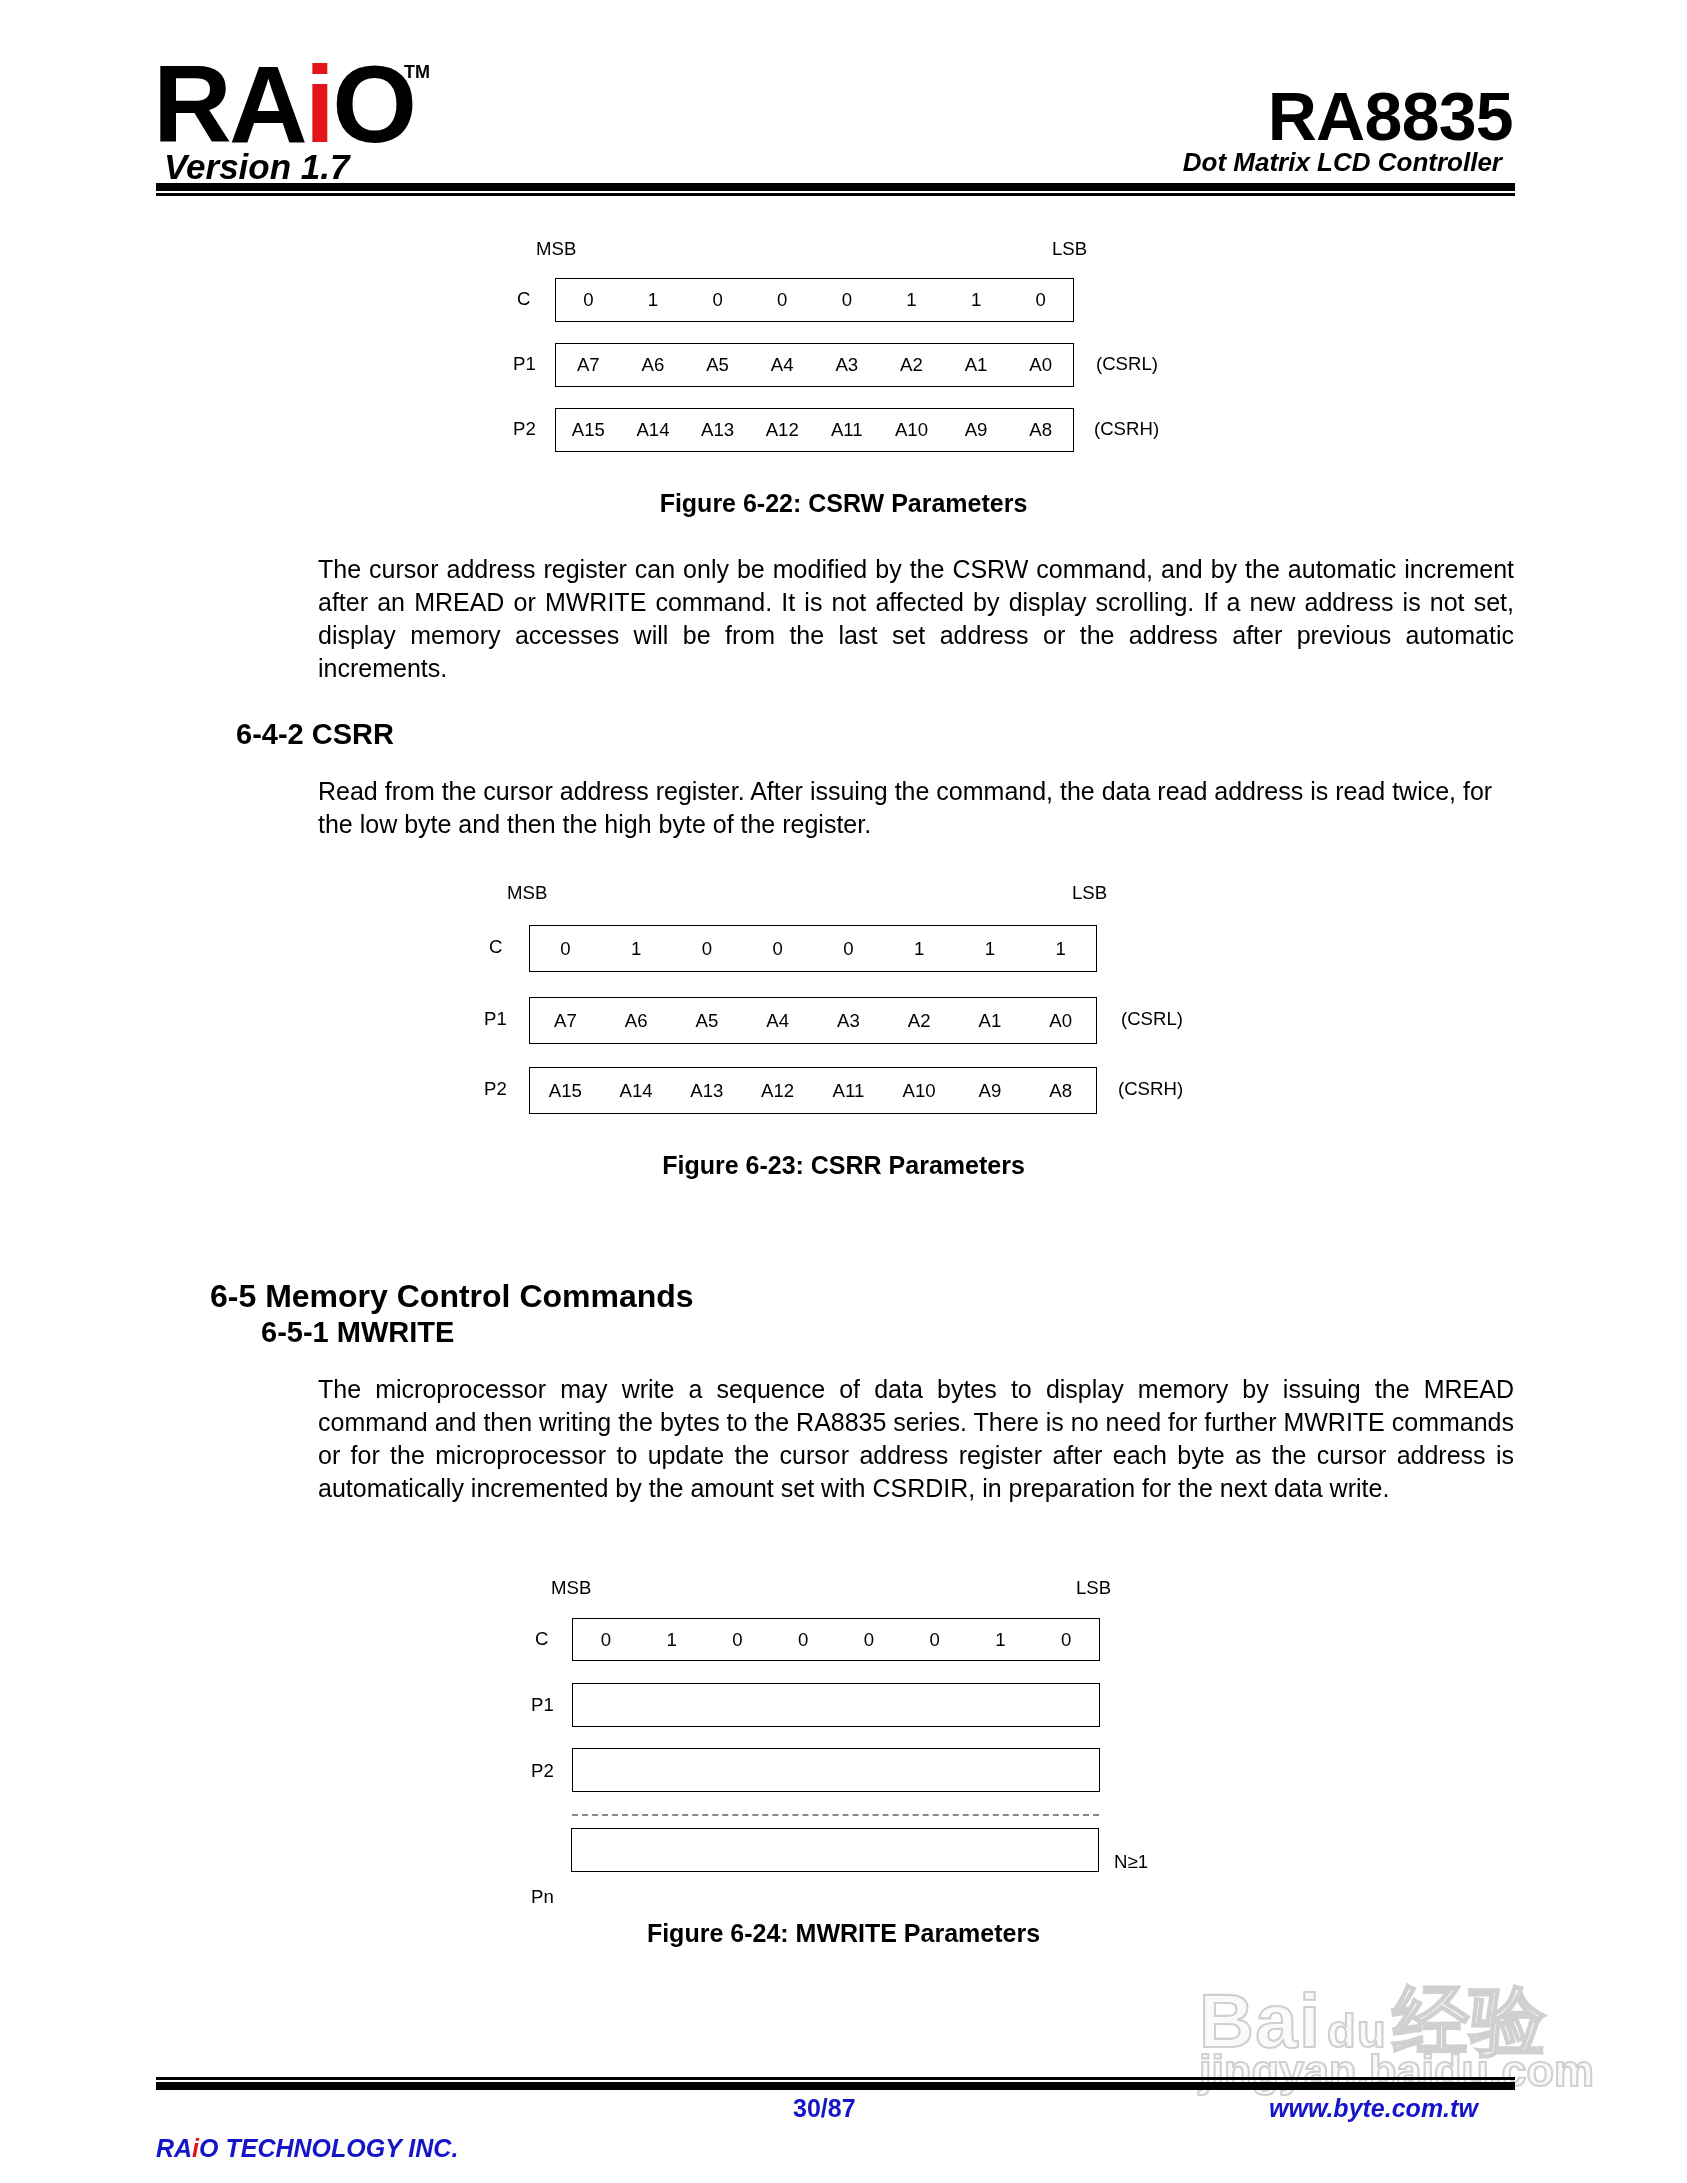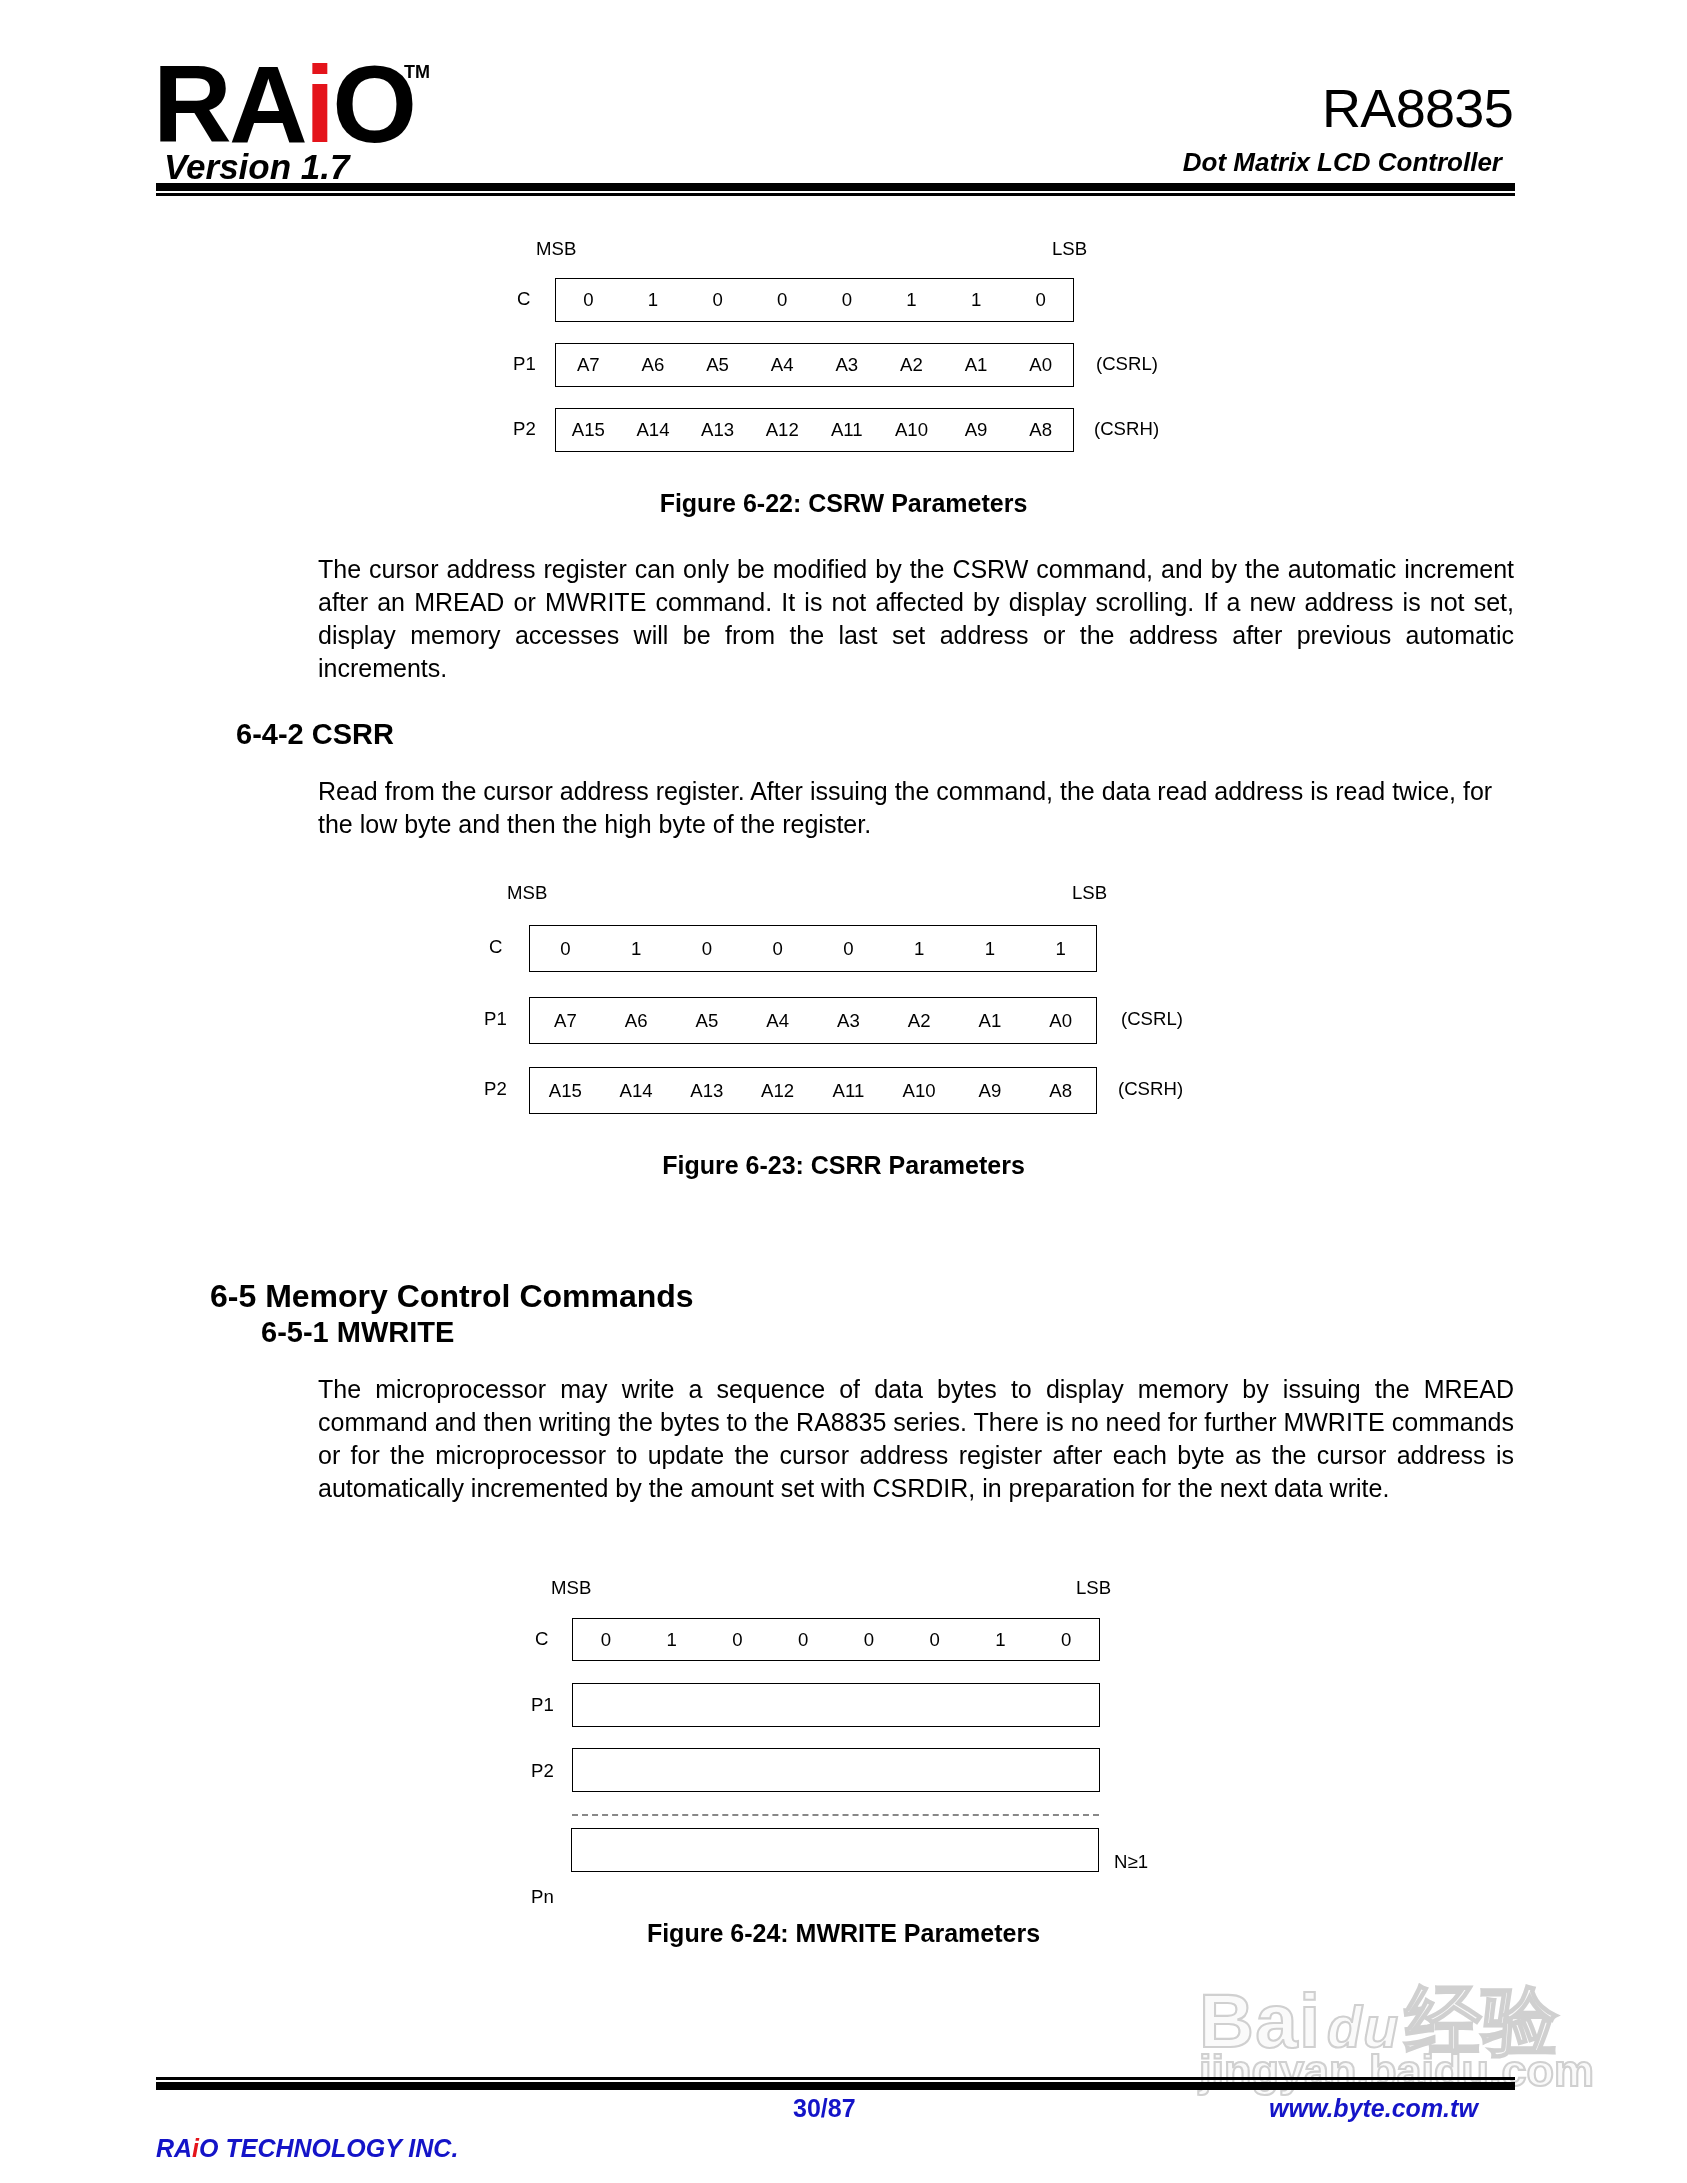--- a/index.html
+++ b/index.html
@@ -5,21 +5,21 @@
   html, body { margin:0; padding:0; background:#ffffff; }
   body { width:1687px; height:2183px; position:relative; overflow:hidden;
          font-family:"Liberation Sans", sans-serif; color:#000; }
   .abs { position:absolute; }
 
   
   .logo { left:153px; top:50px; font-size:109px; font-weight:bold; letter-spacing:-2.8px; line-height:1; font-family:"Liberation Sans", sans-serif; }
   .logo .red { color:#e4141b; }
   .tm { left:404px; top:62px; font-size:18px; font-weight:bold; }
   .version { left:164px; top:147px; font-size:35px; font-weight:bold; font-style:italic; }
-  .doc-title { right:174px; top:77px; font-size:54px; font-weight:normal; letter-spacing:-0.7px; }
+  .doc-title { right:174px; top:77px; font-size:68px; font-weight:bold; letter-spacing:-0.7px; }
   .doc-subtitle { right:185px; top:147px; font-size:26px; font-weight:bold; font-style:italic; }
   .rule-thick { background:#000; height:8.3px; }
   .rule-thin { background:#000; height:3.4px; }
 
   
   .para { left:318px; width:1196px; font-size:25px; line-height:33px; text-align:justify; text-align-last:left; }
   .h2 { left:210px; font-size:32px; font-weight:bold; }
   .h3 { left:236px; font-size:29px; font-weight:bold; }
   .caption { width:100%; left:0; text-align:center; font-size:25px; font-weight:bold; }
 
@@ -172,21 +172,21 @@
   <div class="abs dash" style="left:572px; top:1814px; width:527px;"></div>
 
   <div class="abs figlabel" style="left:531px; top:1886px;">Pn</div>
   <div class="abs reg-box" style="left:571px; top:1828px; width:528px; height:44px;"></div>
   <div class="abs figlabel" style="left:1114px; top:1851px;">N≥1</div>
 
   <div class="abs caption" style="top:1919px;">Figure 6-24: MWRITE Parameters</div>
 </div>
 
 <div>
-  <div class="abs wm" style="left:1199px; top:1971px; font-size:76px; letter-spacing:1.4px;"><span>Bai</span><span style="font-size:57px; padding:0 5.5px;font-style:italic;">du</span><span style="font-family:'DejaVu Sans', sans-serif;">经验</span></div>
+  <div class="abs wm" style="left:1199px; top:1971px; font-size:76px; letter-spacing:1.4px;"><span>Bai</span><span style="font-size:47px; padding:0 5.5px;">du</span><span style="font-family:'DejaVu Sans', sans-serif;">经验</span></div>
   <div class="abs wm" style="left:1199px; top:2045px; font-size:45px;">jingyan.baidu.com</div>
 </div>
 
 <div class="abs rule-thin" style="left:156px; top:2077px; width:1359px;"></div>
 <div class="abs rule-thick" style="left:156px; top:2082px; width:1359px;"></div>
 <div class="abs footer-text" style="left:156px;margin-top:40px;"><span>RA</span><span class="red">i</span><span>O TECHNOLOGY INC.</span></div>
 <div class="abs footer-text page-num">30/87</div>
 <div class="abs footer-text" style="left:1269px;">www.byte.com.tw</div>
 
 

